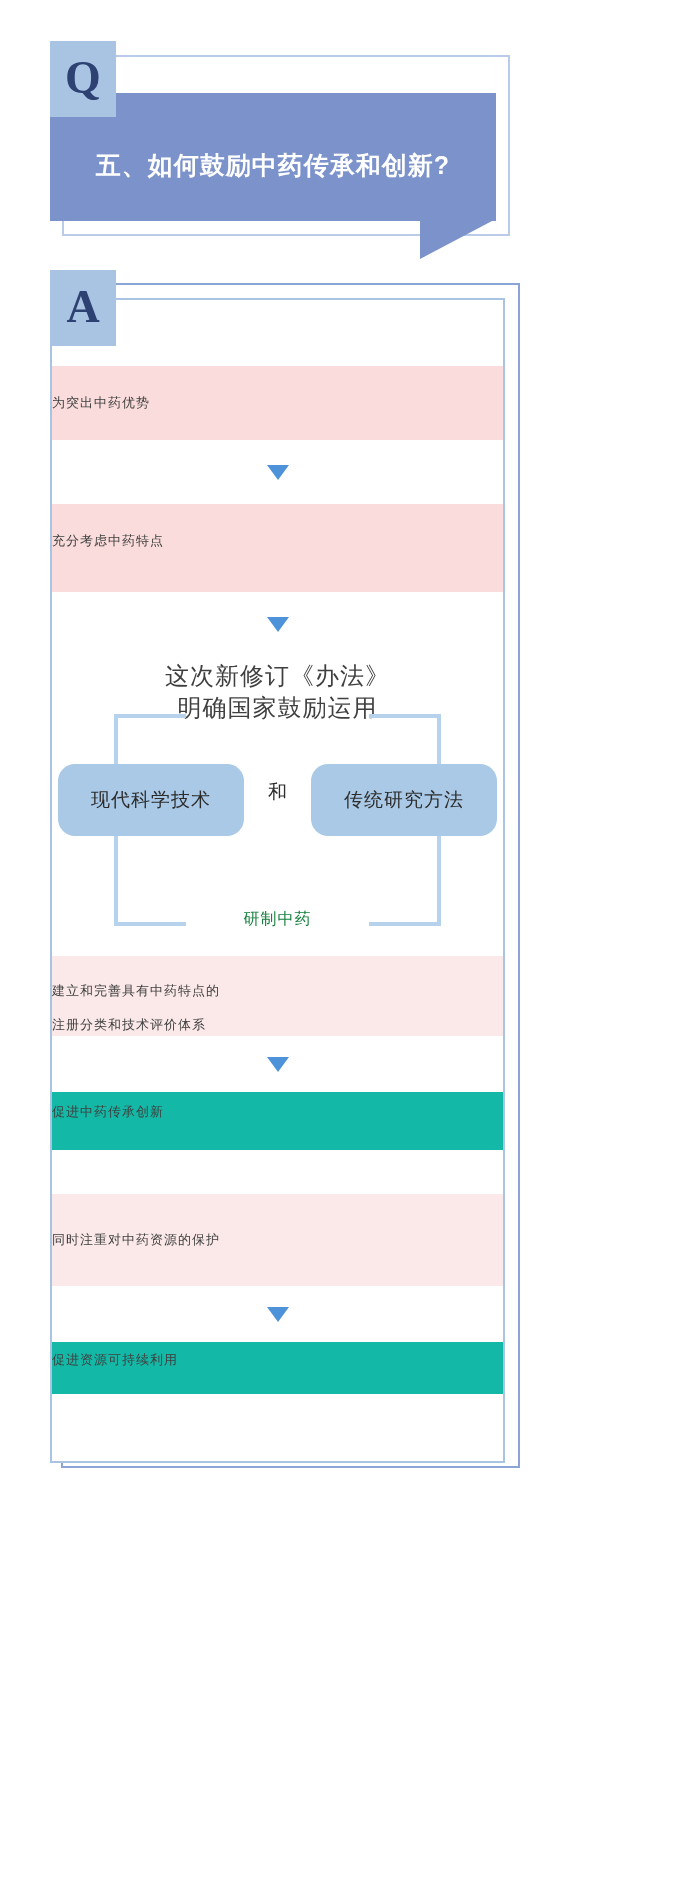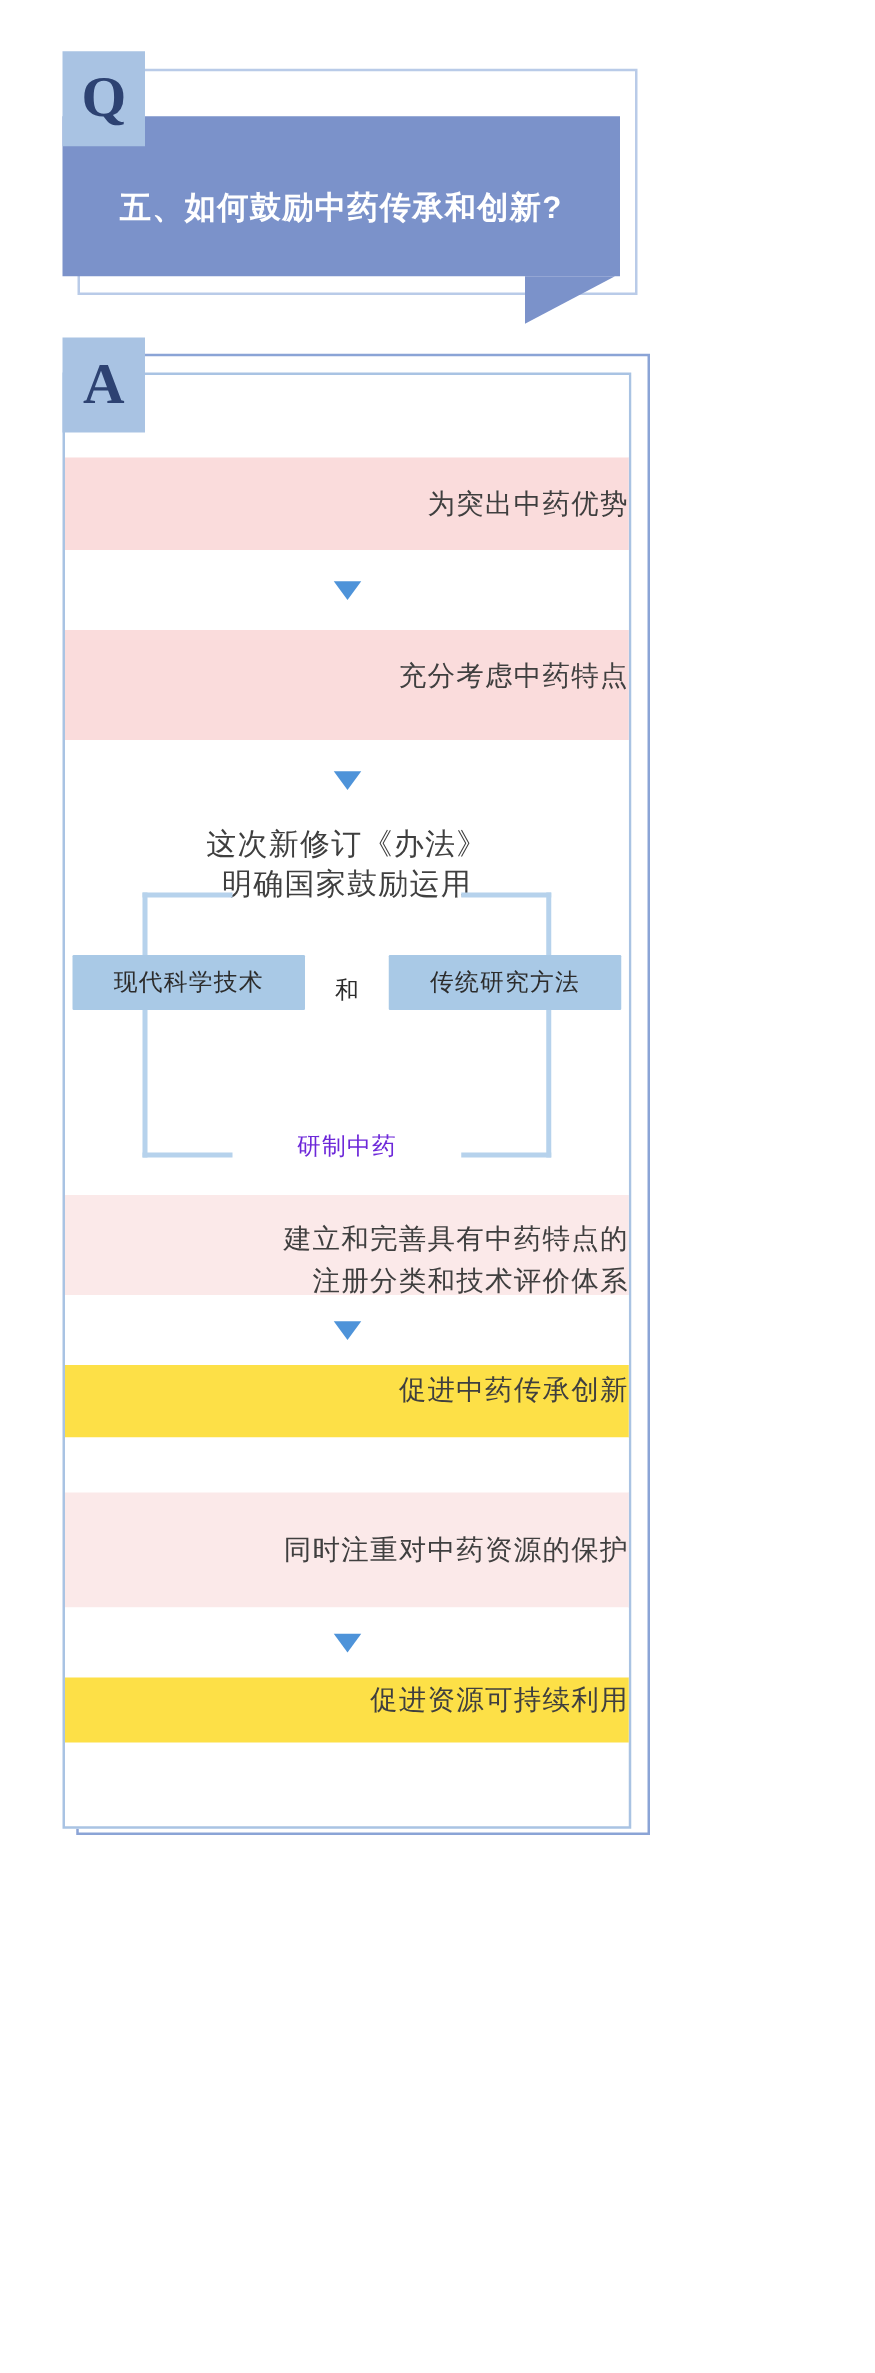--- a/index.html
+++ b/index.html
@@ -119,30 +119,29 @@
   #flow{
     position:absolute;
     left:2px; top:30px;
     width:451px;
     z-index:3;
   }
 
   .band{
     width:100%;
     box-sizing:border-box;
-    text-align:right;
+    text-align:left;
     color:#3f3f3f;
-    font-size:22px;
+    font-size:13px;
     line-height:34px;
     letter-spacing:1px;
-    padding-left:16px;
   }
   .band.pink{ background:#fadcdc; }
   .band.pink-lite{ background:#fbe9e9; }
-  .band.plain{ background:#fde047; }
+  .band.plain{ background:#14b8a6; }
 
   .spacer{ width:100%; background:#ffffff; }
 
   .arrow{
     width:100%;
     display:flex;
     justify-content:center;
     align-items:center;
     background:#ffffff;
   }
@@ -184,23 +183,23 @@
   }
   #bracket-right{
     right:62px; top:58px;
     border-right:4px solid #b6d2ec;
     border-top:4px solid #b6d2ec;
     border-bottom:4px solid #b6d2ec;
   }
   .pill{
     position:absolute;
     top:108px;
-    height:44px;
+    height:72px;
     background:#a9c9e6;
-    border-radius:1px;
+    border-radius:17px;
     display:flex;
     align-items:center;
     justify-content:center;
     color:#2c2c2c;
     font-size:19px;
     letter-spacing:1px;
     z-index:4;
   }
   #pill-left{ left:6px; width:186px; }
   #pill-right{ right:6px; width:186px; }
@@ -212,22 +211,22 @@
     align-items:center;
     justify-content:center;
     color:#2c2c2c;
     font-size:19px;
     z-index:4;
   }
   #tail-text{
     position:absolute;
     left:0;right:0; bottom:26px;
     text-align:center;
-    color:#6d28d9;
-    font-size:19px;
+    color:#15803d;
+    font-size:16px;
     letter-spacing:1px;
   }
 </style>
 </head>
 <body>
 
 <div id="question-block">
 
   <div id="q-bubble-shadow"></div>
 

